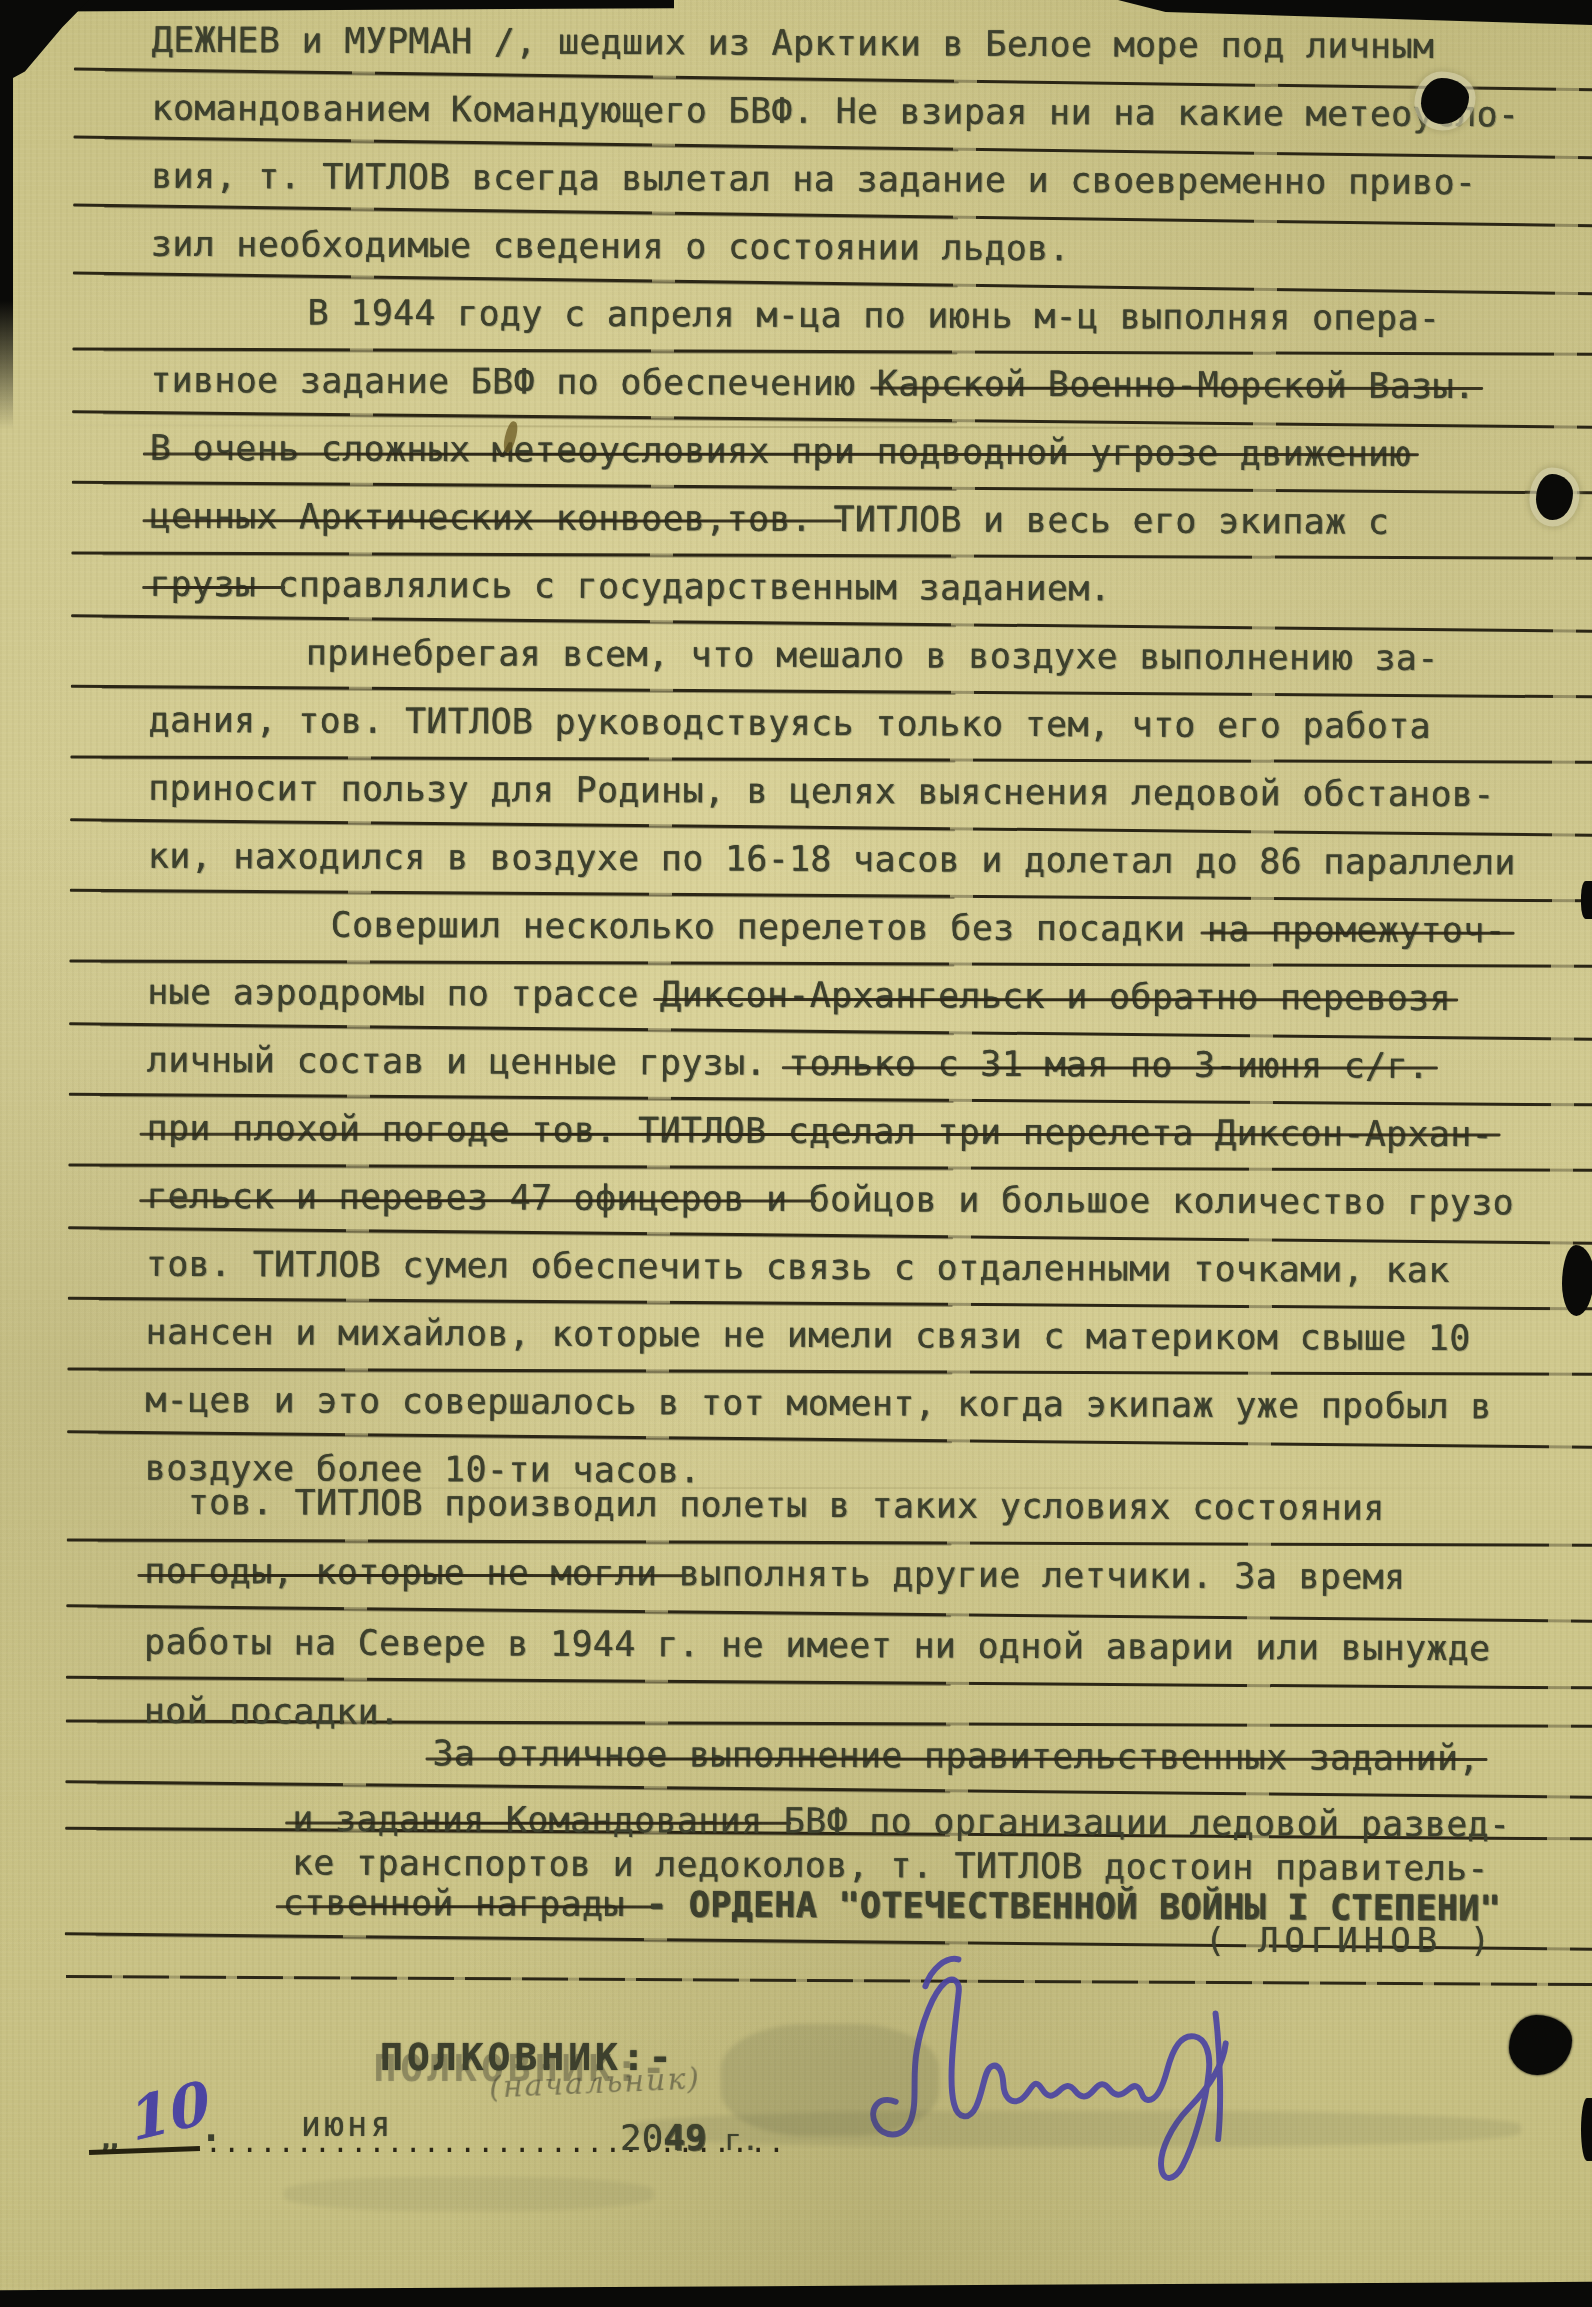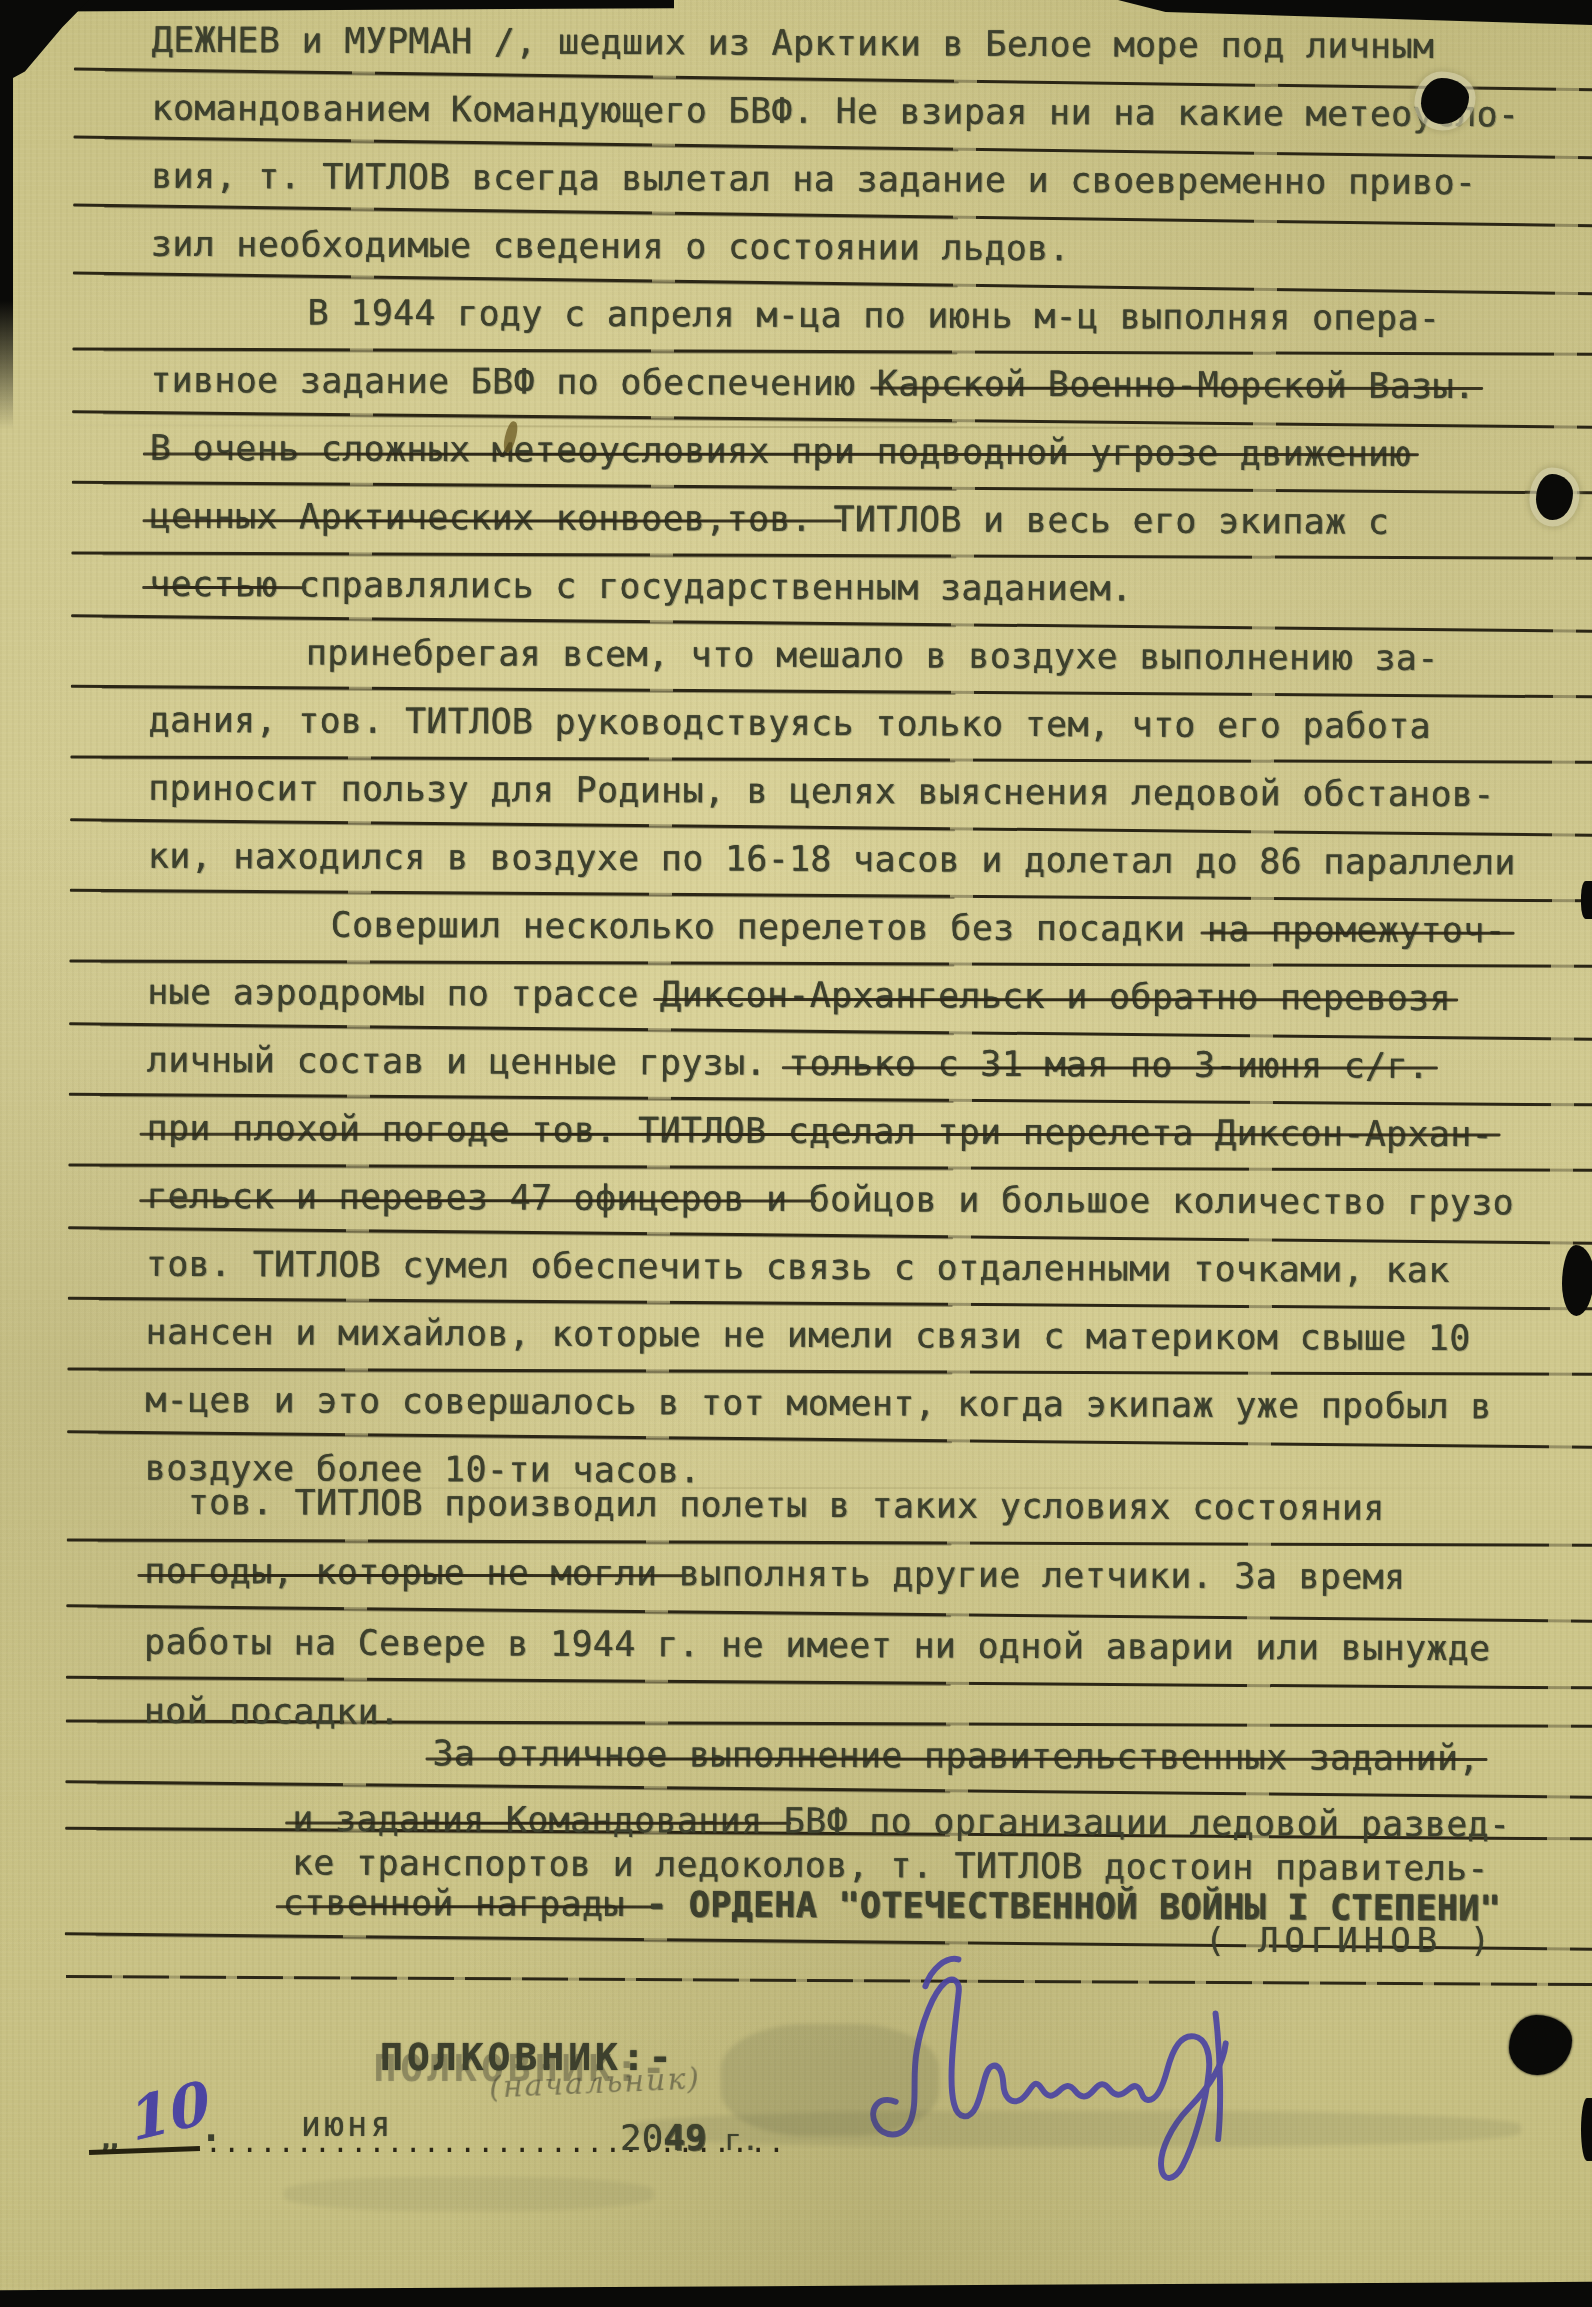--- a/index.html
+++ b/index.html
@@ -90,21 +90,21 @@
 
   <div class="lines">
       <div class="line"><span class="seg">ДЕЖНЕВ и МУРМАН /, шедших из Арктики в Белое море под личным</span><i class="rule"></i></div>
       <div class="line"><span class="seg">командованием Командующего БВФ. Не взирая ни на какие метеоусло-</span><i class="rule"></i></div>
       <div class="line"><span class="seg">вия, т. ТИТЛОВ всегда вылетал на задание и своевременно приво-</span><i class="rule"></i></div>
       <div class="line"><span class="seg">зил необходимые сведения о состоянии льдов.</span><i class="rule"></i></div>
       <div class="line" style="padding-left: 309px;"><span class="seg">В 1944 году с апреля м-ца по июнь м-ц выполняя опера-</span><i class="rule"></i></div>
       <div class="line"><span class="seg">тивное задание БВФ по обеспечению </span><span class="seg strike">Карской Военно-Морской Вазы.</span><i class="rule"></i></div>
       <div class="line"><span class="seg strike">В очень сложных метеоусловиях при подводной угрозе движению</span><i class="rule"></i></div>
       <div class="line"><span class="seg strike">ценных Арктических конвоев,тов. </span><span class="seg">ТИТЛОВ и весь его экипаж с</span><i class="rule"></i></div>
-      <div class="line"><span class="seg strike">честью </span><span class="seg">справлялись с государственным заданием.</span><i class="rule"></i></div>
+      <div class="line"><span class="seg strike">грузы </span><span class="seg">справлялись с государственным заданием.</span><i class="rule"></i></div>
       <div class="line" style="padding-left: 309px;"><span class="seg">принебрегая всем, что мешало в воздухе выполнению за-</span><i class="rule"></i></div>
       <div class="line"><span class="seg">дания, тов. ТИТЛОВ руководствуясь только тем, что его работа</span><i class="rule"></i></div>
       <div class="line"><span class="seg">приносит пользу для Родины, в целях выяснения ледовой обстанов-</span><i class="rule"></i></div>
       <div class="line"><span class="seg">ки, находился в воздухе по 16-18 часов и долетал до 86 параллели</span><i class="rule"></i></div>
       <div class="line" style="padding-left: 335px;"><span class="seg">Совершил несколько перелетов без посадки </span><span class="seg strike">на промежуточ-</span><i class="rule"></i></div>
       <div class="line"><span class="seg">ные аэродромы по трассе </span><span class="seg strike">Диксон-Архангельск и обратно перевозя</span><i class="rule"></i></div>
       <div class="line"><span class="seg">личный состав и ценные грузы. </span><span class="seg strike">только с 31 мая по 3-июня с/г.</span><i class="rule"></i></div>
       <div class="line"><span class="seg strike">при плохой погоде тов. ТИТЛОВ сделал три перелета Диксон-Архан-</span><i class="rule"></i></div>
       <div class="line"><span class="seg strike">гельск и перевез 47 офицеров и </span><span class="seg">бойцов и большое количество грузо</span><i class="rule"></i></div>
       <div class="line"><span class="seg">тов. ТИТЛОВ сумел обеспечить связь с отдаленными точками, как</span><i class="rule"></i></div>

